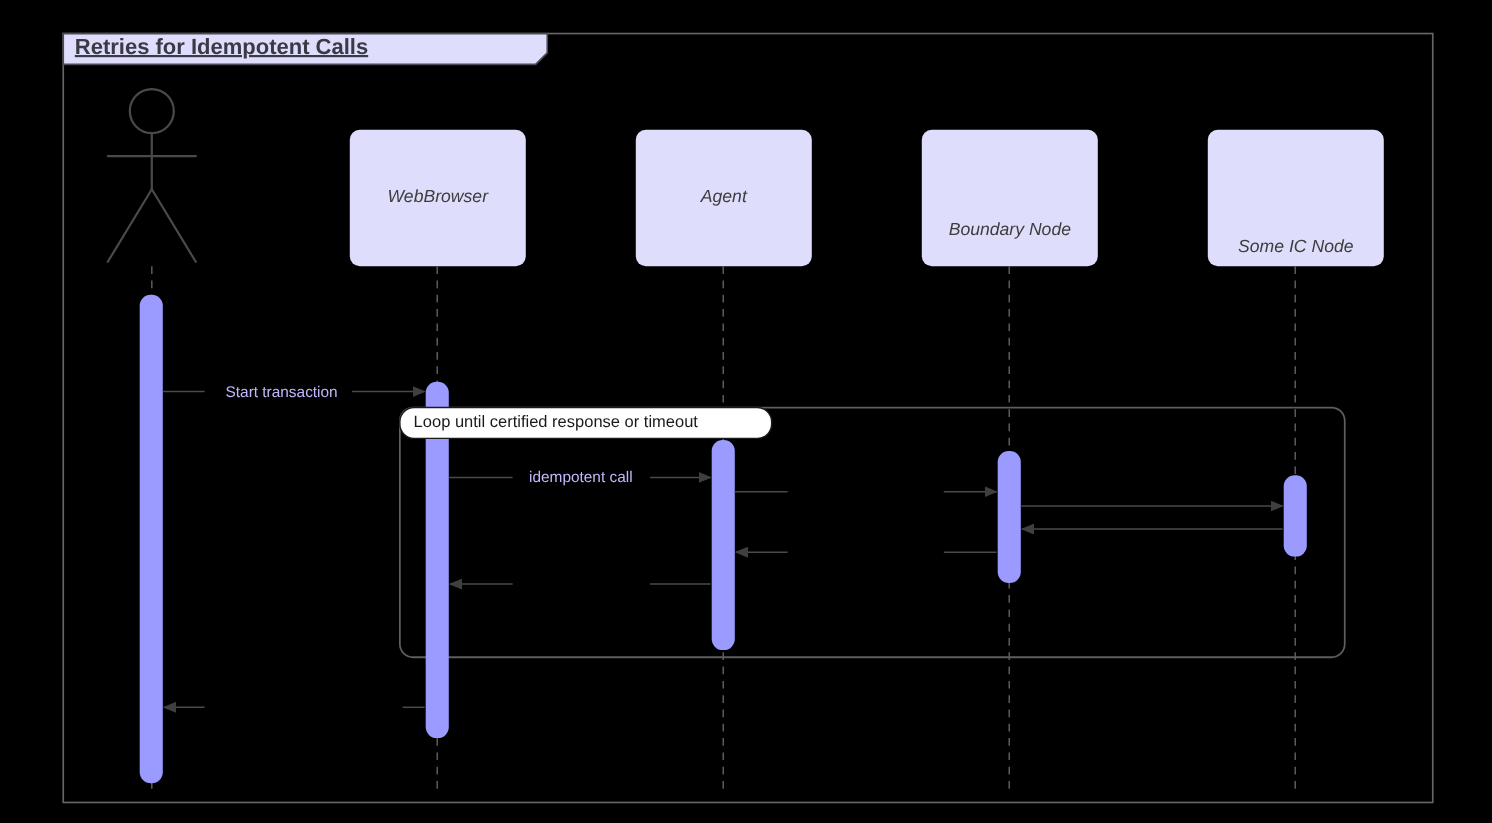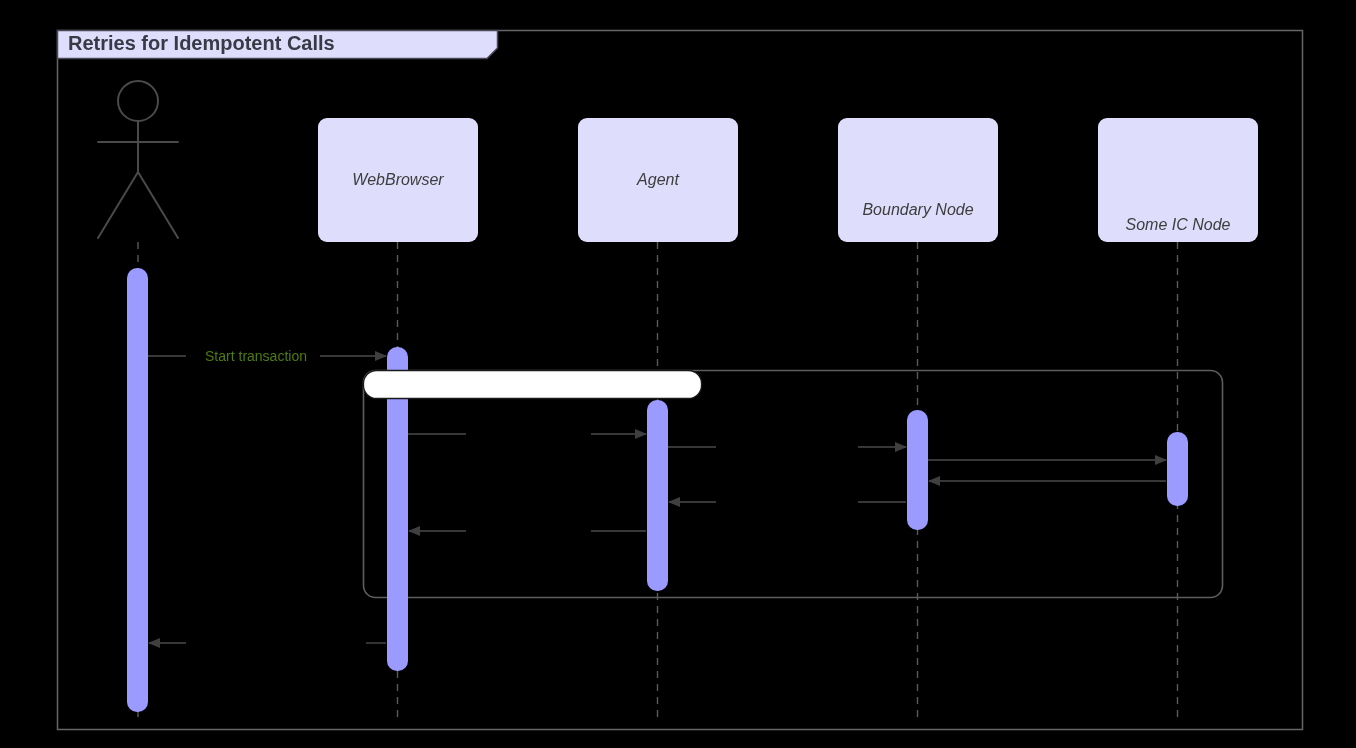--- a/index.html
+++ b/index.html
@@ -31,37 +31,38 @@
     color: #3d3d3d;
     white-space: pre;
     line-height: 1.15;
   }
   .frame-title {
     font-size: 20px;
     font-weight: bold;
     color: #3a3a46;
     left: 68px;
     top: 32px;
+    text-decoration: underline;
   }
   .participant-label {
     font-size: 16px;
     color: #3d3d3d;
     text-align: center;
     width: 160px;
     font-style: italic;
   }
   .loop-label {
     font-size: 15px;
     color: #1a1a1a;
     left: 376px;
     top: 375px;
   }
   .msg-label {
     font-size: 14px;
-    color: #4d7c0f;
+    color: #c4b5fd;
     text-align: center;
   }
 </style>
 </head>
 <body>
 
 <div id="canvas">
 
   <svg id="svg-layer" viewBox="0 0 1356 748" xmlns="http://www.w3.org/2000/svg">
     <defs>
@@ -146,19 +147,21 @@
   <div class="txt frame-title">Retries for Idempotent Calls</div>
 
   <div class="txt participant-label" style="left:318px; top:171px;">WebBrowser</div>
 
   <div class="txt participant-label" style="left:578px; top:171px;">Agent</div>
 
   <div class="txt participant-label" style="left:838px; top:171px;margin-top:30px;">Boundary Node</div>
 
   <div class="txt participant-label" style="left:1098px; top:171px;margin-top:45px;">Some IC Node</div>
 
+  <div class="txt loop-label">Loop until certified response or timeout</div>
 
   <div class="txt msg-label" style="left:126px; top:348px; width:260px;">Start transaction</div>
 
+  <div class="txt msg-label" style="left:398px; top:425px; width:260px;">idempotent call</div>
 
 
 
 </div>
 
 </body></html>

